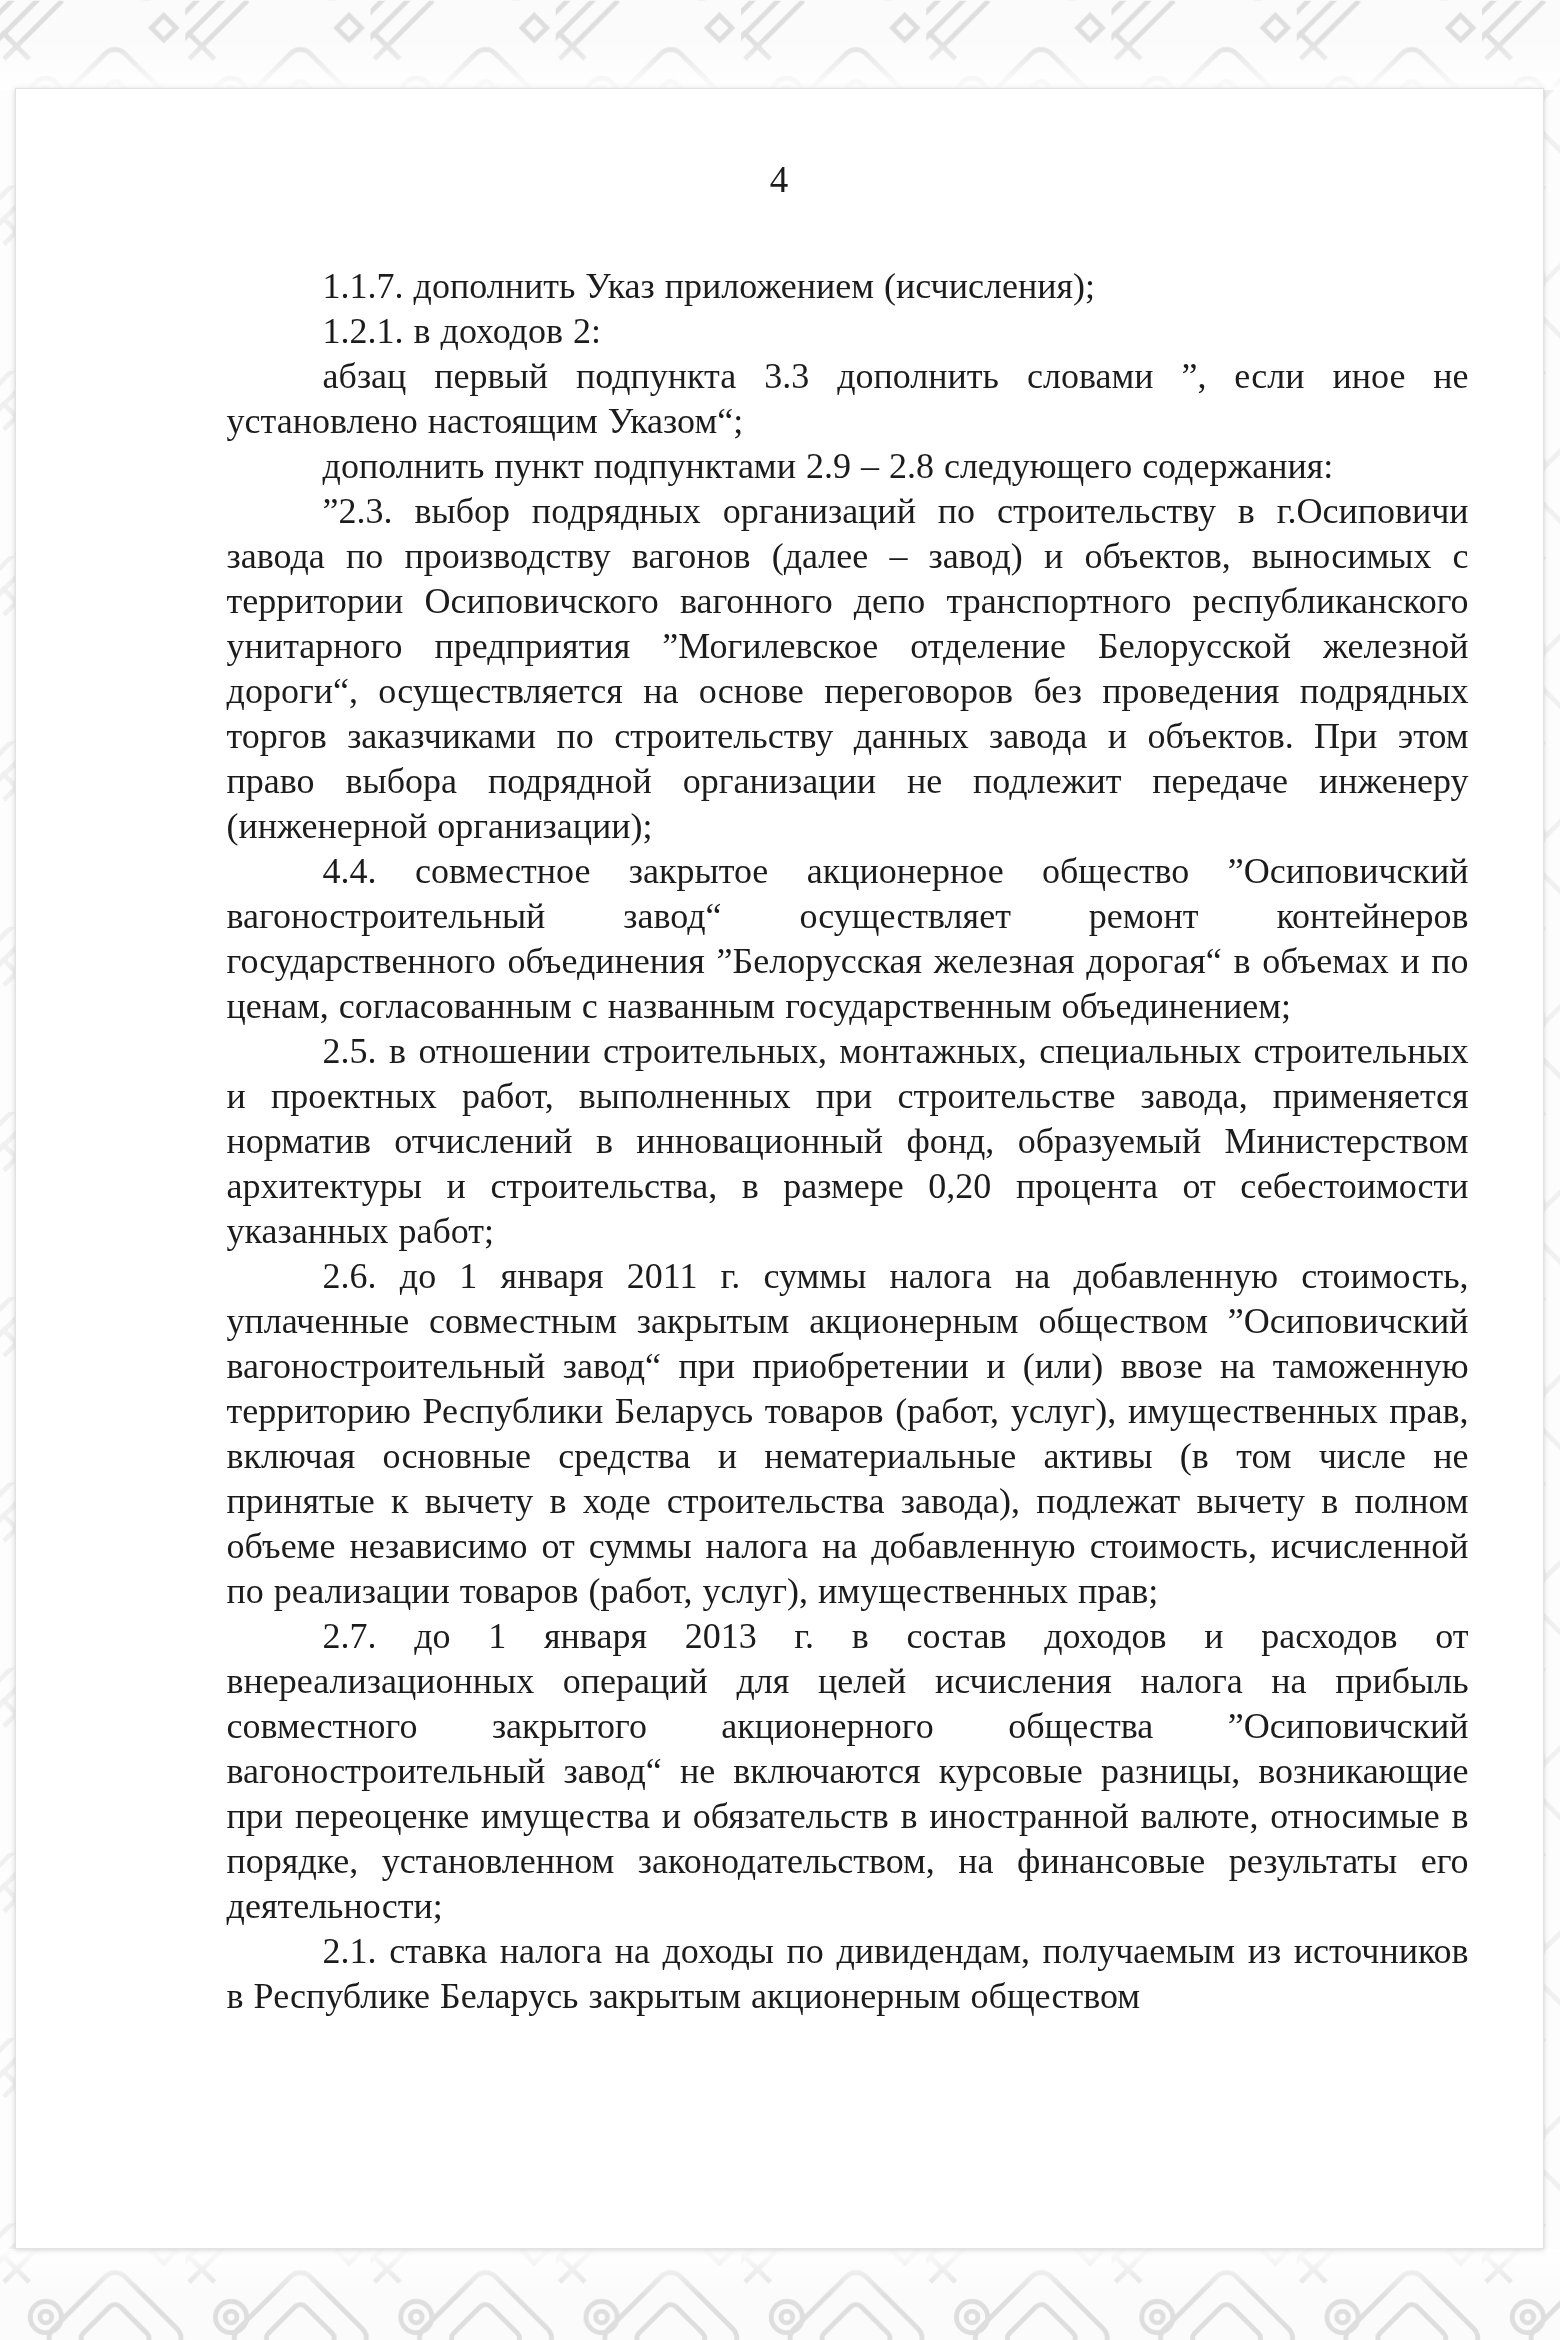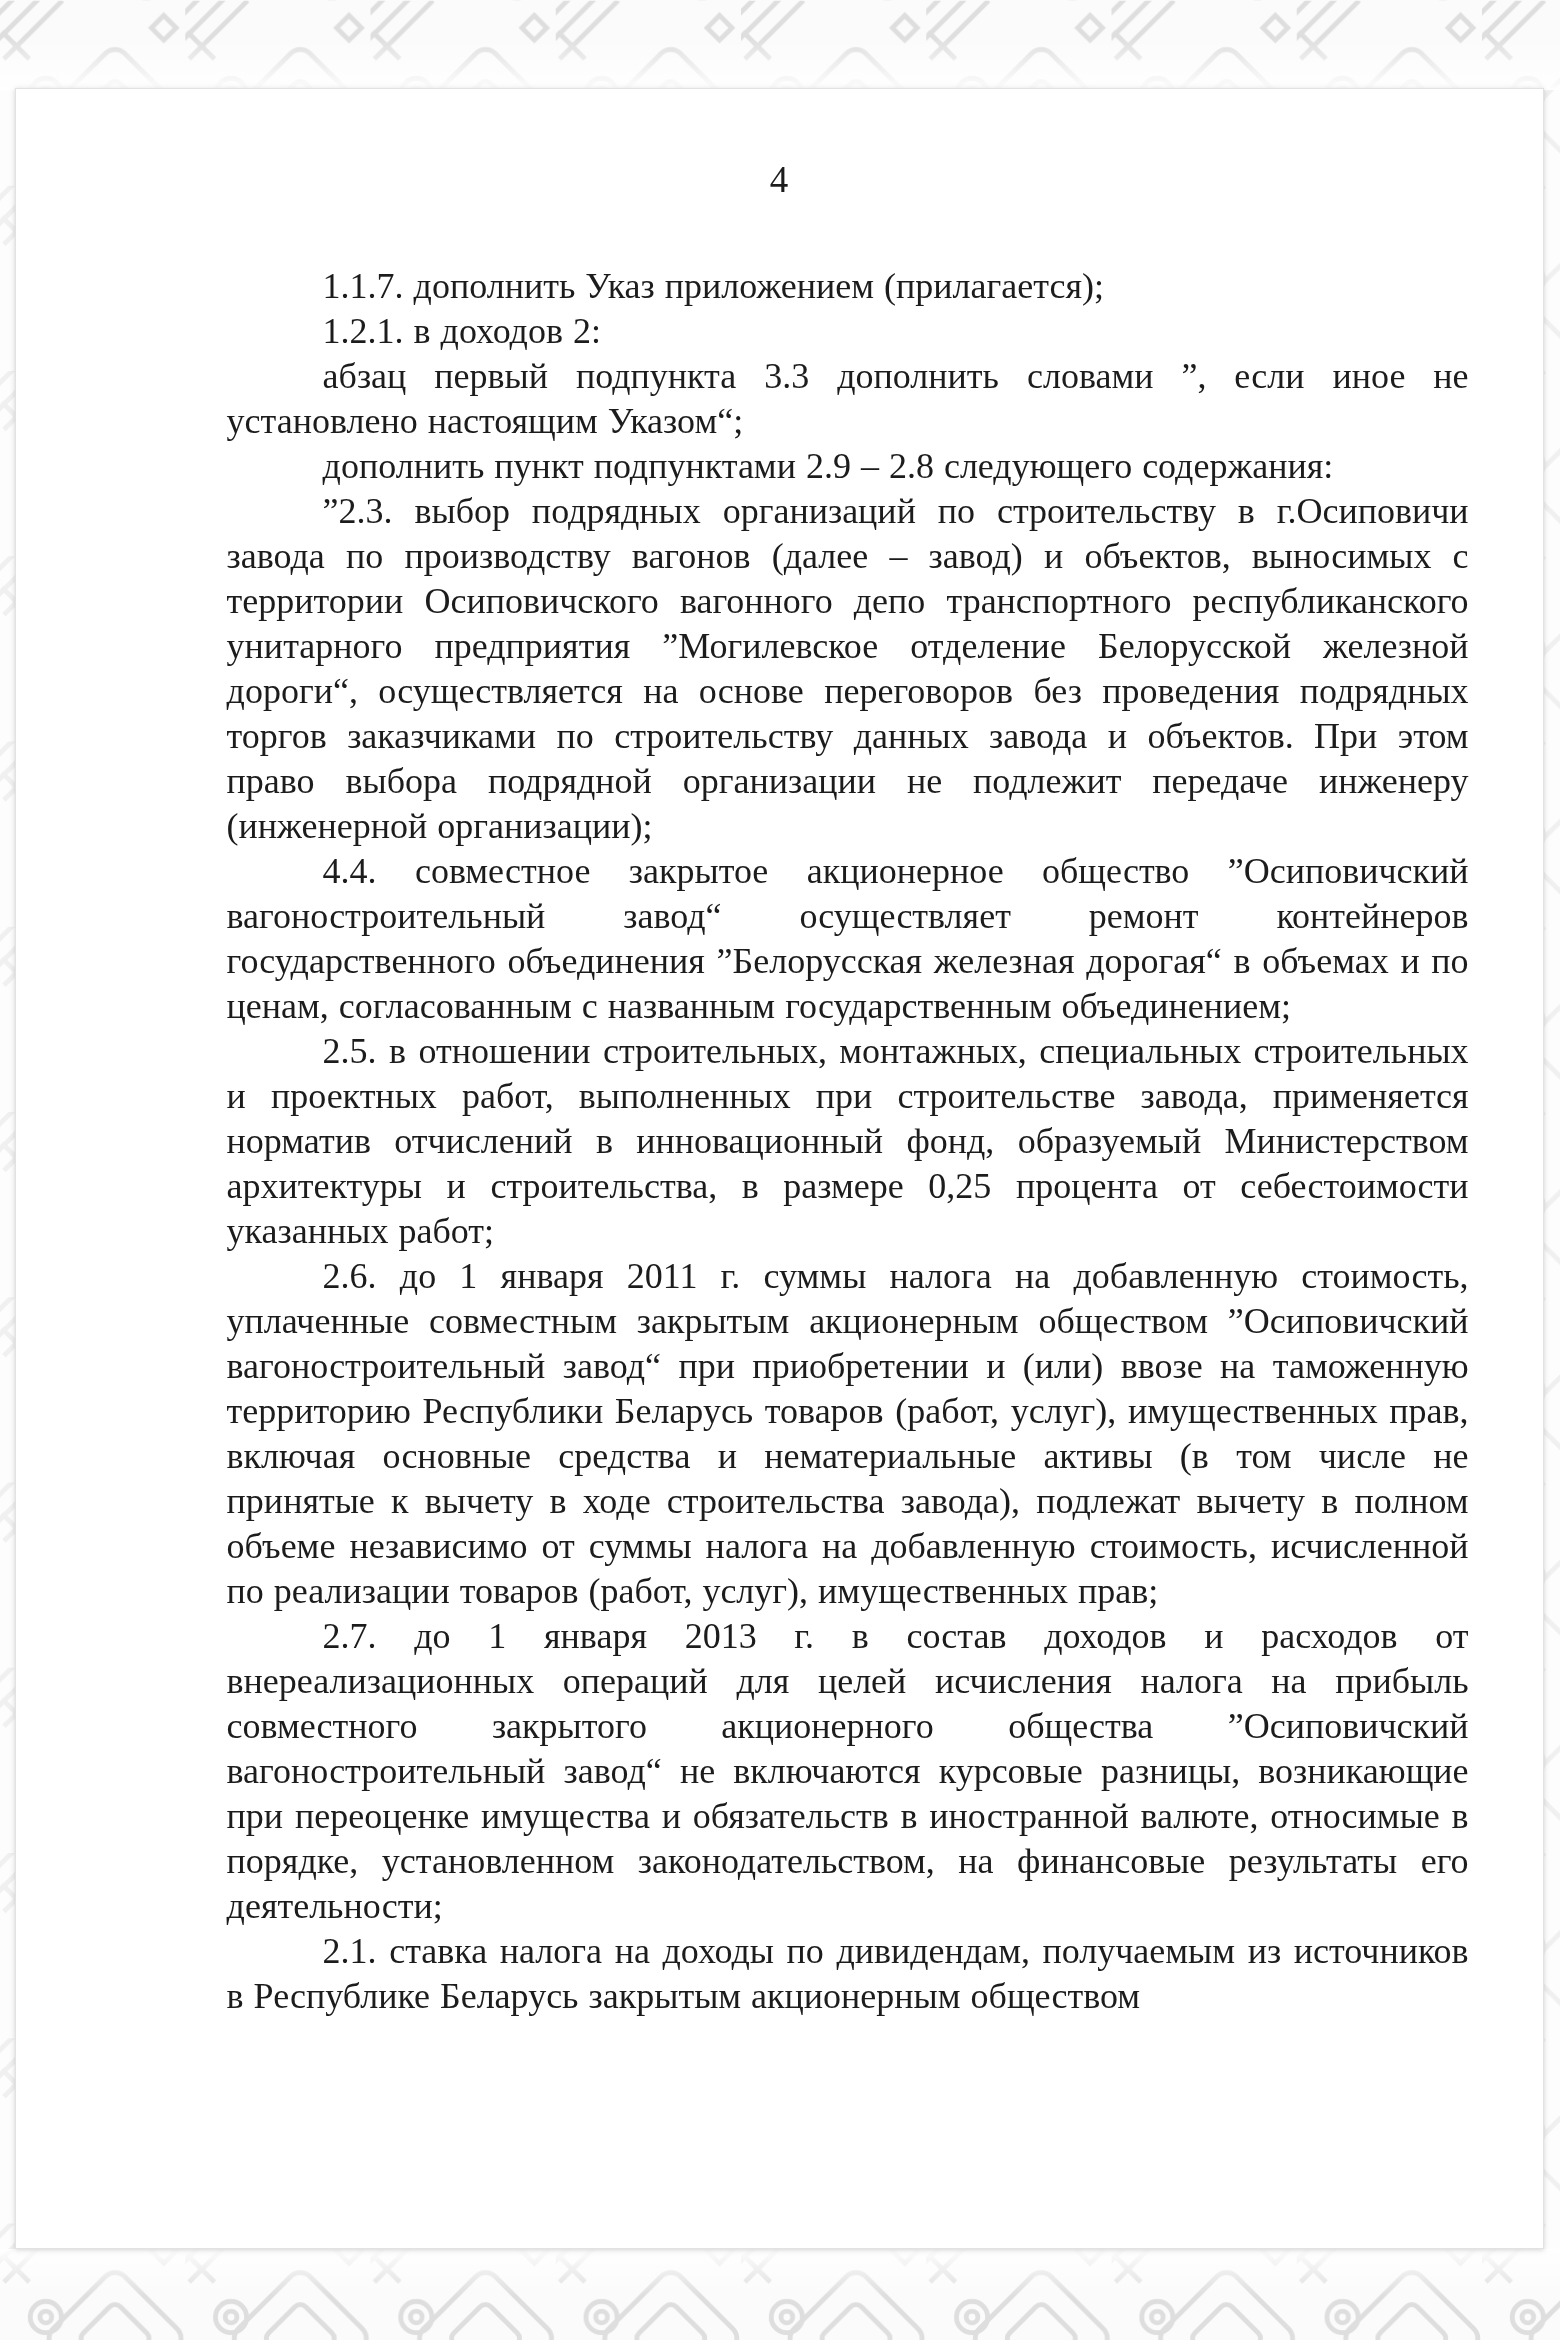--- a/index.html
+++ b/index.html
@@ -118,25 +118,25 @@
 </svg>
 
 <div class="fade-top"></div>
 <div class="fade-bottom"></div>
 <div class="fade-left"></div>
 <div class="fade-right"></div>
 
 <div class="page">
   <div class="page-number">4</div>
   <div class="content">
-    <p class="para">1.1.7. дополнить Указ приложением (прилагается);</p>
+    <p class="para">1.1.7. дополнить Указ приложением (исчисления);</p>
     <p class="para">1.2.1. в доходов 2:</p>
     <p class="para">абзац первый подпункта 3.3 дополнить словами ”, если иное не установлено настоящим Указом“;</p>
     <p class="para">дополнить пункт подпунктами 2.9 – 2.8 следующего содержания:</p>
     <p class="para">”2.3. выбор подрядных организаций по строительству в г.Осиповичи завода по производству вагонов (далее – завод) и объектов, выносимых с территории Осиповичского вагонного депо транспортного республиканского унитарного предприятия ”Могилевское отделение Белорусской железной дороги“, осуществляется на основе переговоров без проведения подрядных торгов заказчиками по строительству данных завода и объектов. При этом право выбора подрядной организации не подлежит передаче инженеру (инженерной организации);</p>
     <p class="para">4.4. совместное закрытое акционерное общество ”Осиповичский вагоностроительный завод“ осуществляет ремонт контейнеров государственного объединения ”Белорусская железная дорогая“ в объемах и по ценам, согласованным с названным государственным объединением;</p>
-    <p class="para">2.5. в отношении строительных, монтажных, специальных строительных и проектных работ, выполненных при строительстве завода, применяется норматив отчислений в инновационный фонд, образуемый Министерством архитектуры и строительства, в размере 0,25 процента от себестоимости указанных работ;</p>
+    <p class="para">2.5. в отношении строительных, монтажных, специальных строительных и проектных работ, выполненных при строительстве завода, применяется норматив отчислений в инновационный фонд, образуемый Министерством архитектуры и строительства, в размере 0,20 процента от себестоимости указанных работ;</p>
     <p class="para">2.6. до 1 января 2011 г. суммы налога на добавленную стоимость, уплаченные совместным закрытым акционерным обществом ”Осиповичский вагоностроительный завод“ при приобретении и (или) ввозе на таможенную территорию Республики Беларусь товаров (работ, услуг), имущественных прав, включая основные средства и нематериальные активы (в том числе не принятые к вычету в ходе строительства завода), подлежат вычету в полном объеме независимо от суммы налога на добавленную стоимость, исчисленной по реализации товаров (работ, услуг), имущественных прав;</p>
     <p class="para">2.7. до 1 января 2013 г. в состав доходов и расходов от внереализационных операций для целей исчисления налога на прибыль совместного закрытого акционерного общества ”Осиповичский вагоностроительный завод“ не включаются курсовые разницы, возникающие при переоценке имущества и обязательств в иностранной валюте, относимые в порядке, установленном законодательством, на финансовые результаты его деятельности;</p>
     <p class="para">2.1. ставка налога на доходы по дивидендам, получаемым из источников в Республике Беларусь закрытым акционерным обществом</p>
   </div>
 </div>
 
 
 </body></html>

